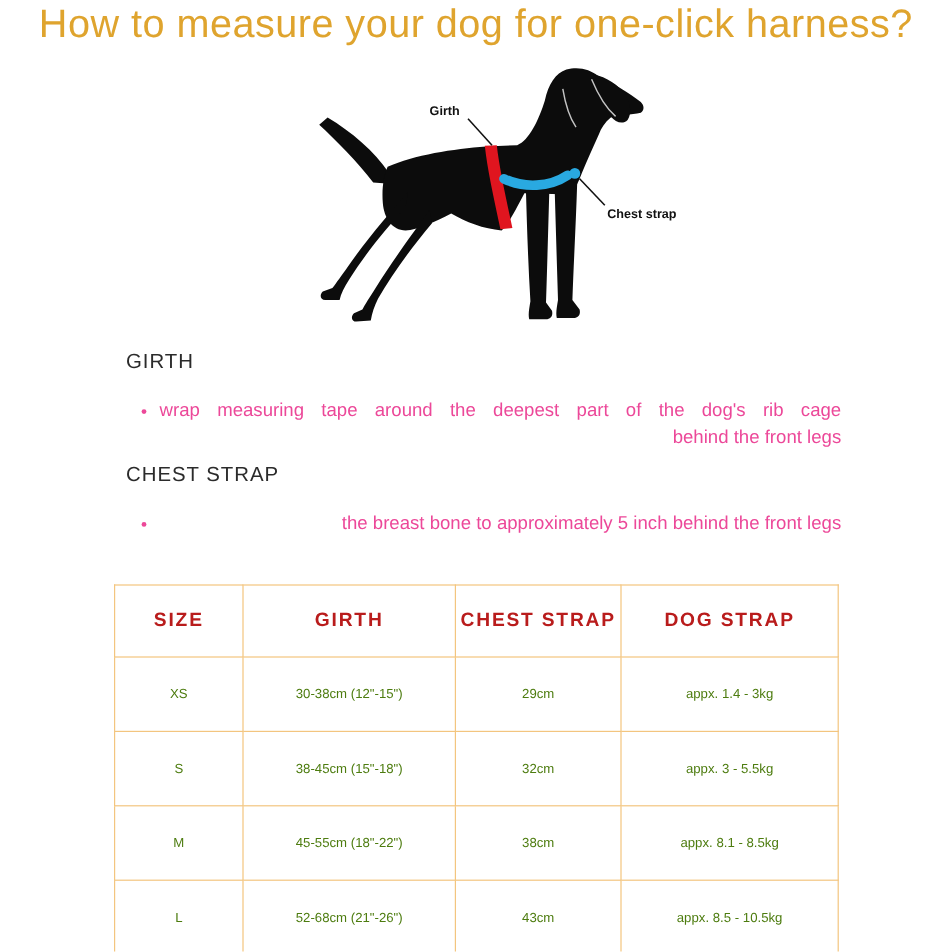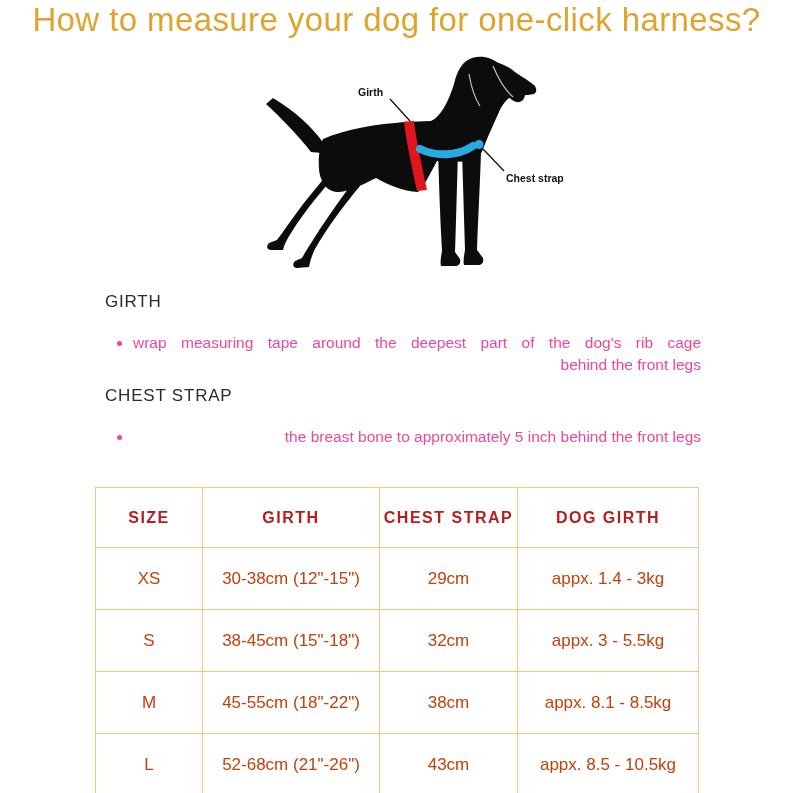--- a/index.html
+++ b/index.html
@@ -26,21 +26,21 @@
   table.size-chart{
     position:absolute;left:95px;top:487px;width:603px;
     border-collapse:collapse;table-layout:fixed;
   }
   table.size-chart th, table.size-chart td{
     border:1.5px solid #F3C57F;text-align:center;vertical-align:middle;padding:0;
   }
   table.size-chart th{
     height:59px;font-weight:700;font-size:16px;letter-spacing:1.5px;color:#b91c1c;
   }
-  table.size-chart td{height:61px;font-size:17px;color:#c2410c;}
+  table.size-chart td{height:61px;font-size:11px;color:#4d7c0f;}
 </style>
 </head>
 <body>
 
 <div class="page-title">How to measure your dog for one-click harness?</div>
 
 <svg class="diagram" viewBox="240 50 330 240" aria-hidden="true">
 
   <path fill="#0c0c0c" d="M 266,104 L 273,98 C 293,110 312,126 324,144 L 322,153 L 311,152 C 298,135 280,117 266,104 Z"></path>
 
@@ -106,21 +106,21 @@
     <col style="width:107px">
       <col style="width:177px">
       <col style="width:138px">
       <col style="width:181px">
   </colgroup>
   <thead>
     <tr>
       <th>SIZE</th>
       <th>GIRTH</th>
       <th>CHEST STRAP</th>
-      <th>DOG GIRTH</th>
+      <th>DOG STRAP</th>
     </tr>
   </thead>
   <tbody>
     <tr>
       <td>XS</td>
       <td>30-38cm (12"-15")</td>
       <td>29cm</td>
       <td>appx. 1.4 - 3kg</td>
     </tr>
     <tr>

